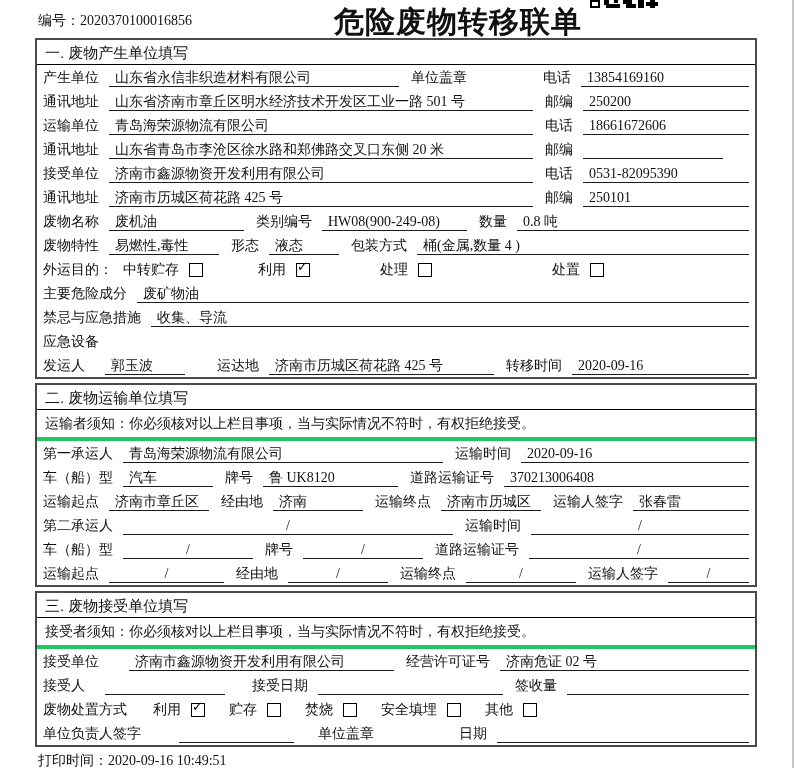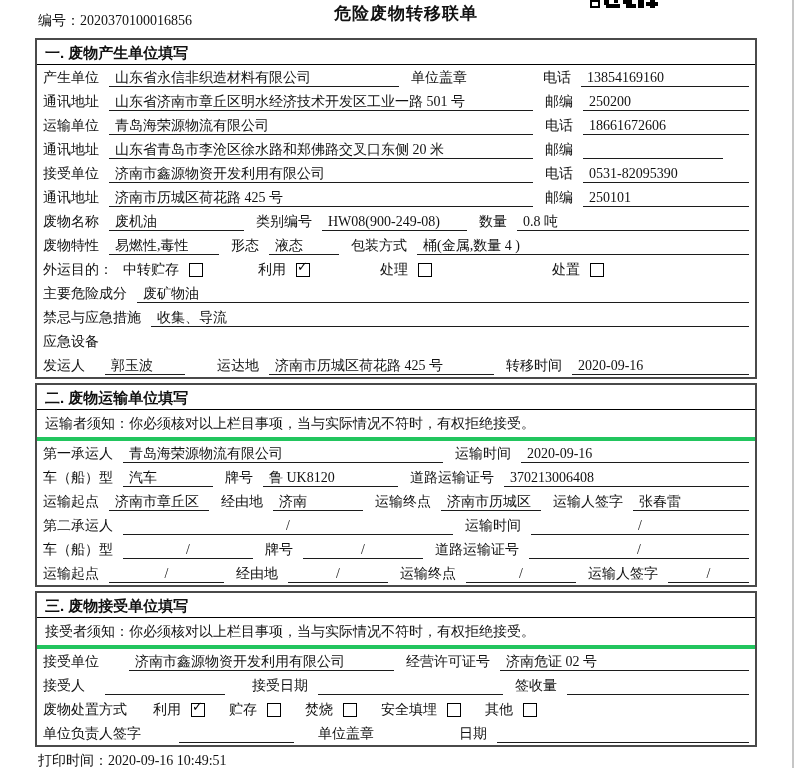--- a/index.html
+++ b/index.html
@@ -4,26 +4,26 @@
 <style>
   html,body{margin:0;padding:0;}
   body{
     width:796px;height:768px;background:#ffffff;position:relative;
     font-family:"Liberation Serif","DejaVu Serif",serif;color:#111;
     overflow:hidden;
   }
   .doc-header{position:relative;height:38px;}
   .serial-line{position:absolute;left:38px;top:12px;font-size:14px;white-space:nowrap;}
   .doc-title{position:absolute;left:334px;top:2px;font-family:Liberation Sans, sans-serif;
-    font-weight:bold;font-size:17px;letter-spacing:1px;white-space:nowrap;}
+    font-weight:bold;font-size:30px;letter-spacing:1px;white-space:nowrap;}
   .qr-fragment{position:absolute;left:590px;top:0;}
   .page-edge{position:absolute;right:2px;top:0;width:2px;height:768px;background:#c6c6c6;}
 
   .section-box{margin:0 39px 4px 35px;border:2px solid #4a4a4a;background:#fff;}
-  .section-title{font-family:"Liberation Sans","DejaVu Sans",sans-serif;font-weight:bold;font-size:15px;
+  .section-title{font-family:"Liberation Sans","DejaVu Sans",sans-serif;font-weight:normal;font-size:15px;
     padding:2px 8px 1px;height:21px;line-height:21px;border-bottom:1px solid #000;}
   .notice-row{font-size:14px;padding:4px 8px 3px;height:20px;line-height:20px;border-bottom:4px solid #22c55e;white-space:nowrap;}
   .form-row{display:flex;align-items:flex-end;height:24px;padding:0 6px;box-sizing:border-box;}
   .seg-label{white-space:nowrap;margin:0 10px 2px 0;font-size:14px;line-height:18px;flex:0 0 auto;}
   .seg-value{font-size:14px;line-height:18px;height:18px;margin:0 12px 2px 0;padding-left:6px;
     border-bottom:1px solid #1c1c1c;white-space:nowrap;flex:0 0 auto;box-sizing:border-box;overflow:visible;}
   .seg-value.fill{flex:1 1 auto;margin-right:0;}
   .seg-value.center{text-align:center;padding-left:0;}
   .seg-gap{flex:0 0 auto;height:1px;}
   .checkbox{width:12px;height:12px;border:1px solid #000;margin:0 0 4px 0;position:relative;flex:0 0 auto;background:#fff;}

